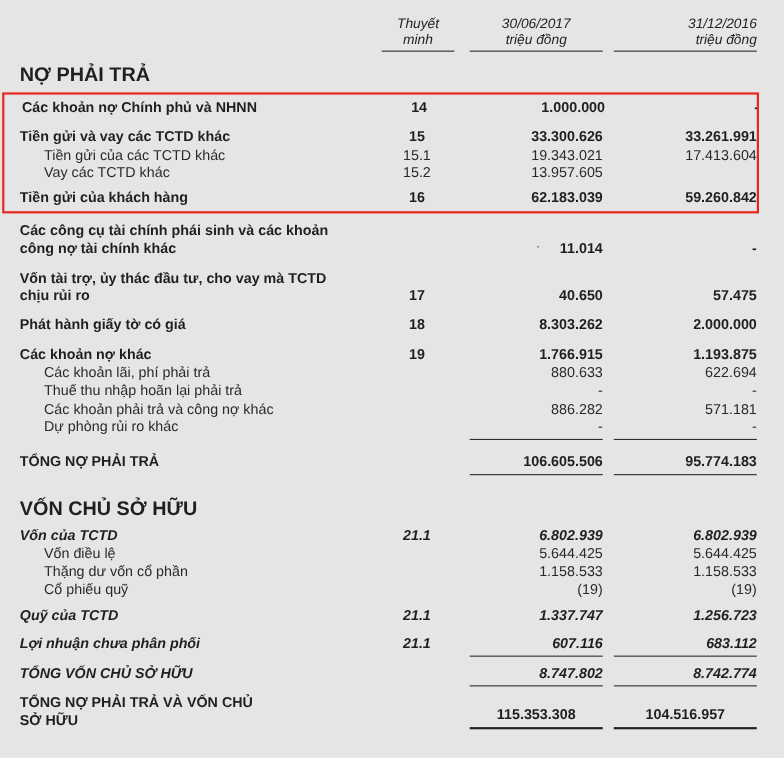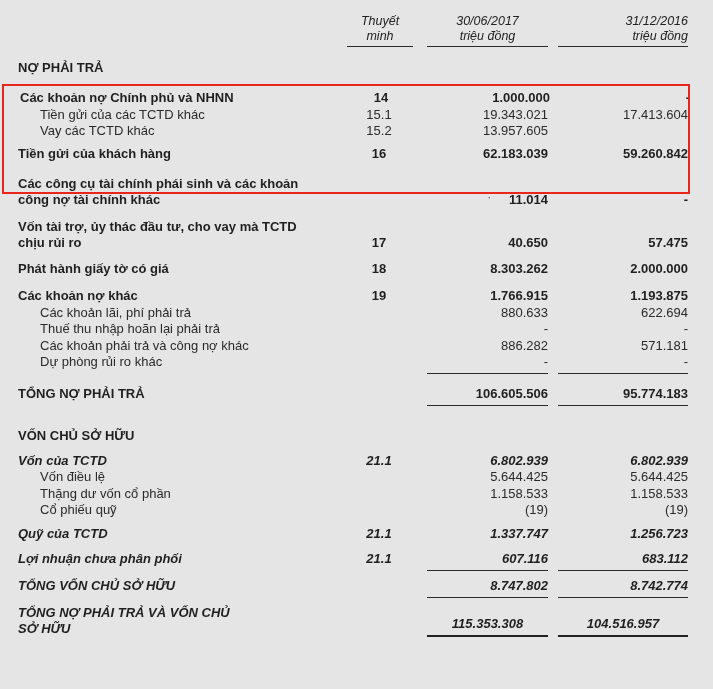--- a/index.html
+++ b/index.html
@@ -10,21 +10,21 @@
        padding-left:18px;font-size:13px;line-height:16px;}
   .c{min-height:1px;}
   .note{text-align:center;}
   .v1,.v2{text-align:right;}
   .b{font-weight:bold;}
   .bi{font-weight:bold;font-style:italic;}
   .sub .label{padding-left:22px;}
   .sub{color:#2a2a2a;}
   .two{align-items:end;}
   .label .l2{display:block;}
-  .sectitle{font-weight:bold;font-size:13px;padding-left:18px;line-height:16px;}
+  .sectitle{font-weight:bold;font-size:18px;padding-left:18px;line-height:16px;}
   
   .thead{display:grid;grid-template-columns:327px 68px 135px 140px;
          padding-left:18px;padding-top:14px;font-size:12.5px;line-height:15px;
          font-style:italic;color:#222;}
   .thead .uline{border-bottom:1.5px solid #2b2b2b;padding-bottom:2px;}
   .thead .note .uline{margin-left:2px;text-align:center;}
   .thead .v1 .uline{margin-left:14px;text-align:center;}
   .thead .v2 .uline{margin-left:10px;text-align:right;}
   
   .u1 .v1 .uline,.u1 .v2 .uline{border-bottom:1.4px solid #2b2b2b;padding-bottom:3px;}
@@ -49,21 +49,21 @@
   .mt-trust{margin-top:11px;}
   .mt-papers{margin-top:10px;}
   .mt-other{margin-top:11px;}
   .mt-prov{margin-top:0;}
   .mt-totliab{margin-top:12px;}
   .mt-equity{margin-top:22px;}
   .mt-cap{margin-top:9px;}
   .mt-funds{margin-top:8px;}
   .mt-ret{margin-top:9px;}
   .mt-toteq{margin-top:7px;font-style:italic;}
-  .mt-grand{margin-top:7px;font-style:italic;}
+  .mt-grand{margin-top:7px;}
 </style>
 </head>
 <body>
 
 <div class="page">
 
   <div class="redbox"></div>
 
   <div class="thead">
     <div class="c label"></div>
@@ -89,20 +89,26 @@
 
   <div class="sectitle mt-sect1">NỢ PHẢI TRẢ</div>
 
   <div class="row b mt-r14">
     <div class="c label">Các khoản nợ Chính phủ và NHNN</div>
     <div class="c note">14</div>
     <div class="c v1">1.000.000</div>
     <div class="c v2">-</div>
   </div>
 
+  <div class="row b mt-r15">
+    <div class="c label">Tiền gửi và vay các TCTD khác</div>
+    <div class="c note">15</div>
+    <div class="c v1">33.300.626</div>
+    <div class="c v2">33.261.991</div>
+  </div>
 
   <div class="row sub mt-1">
     <div class="c label">Tiền gửi của các TCTD khác</div>
     <div class="c note">15.1</div>
     <div class="c v1">19.343.021</div>
     <div class="c v2">17.413.604</div>
   </div>
 
   <div class="row sub mt-0">
     <div class="c label">Vay các TCTD khác</div>

